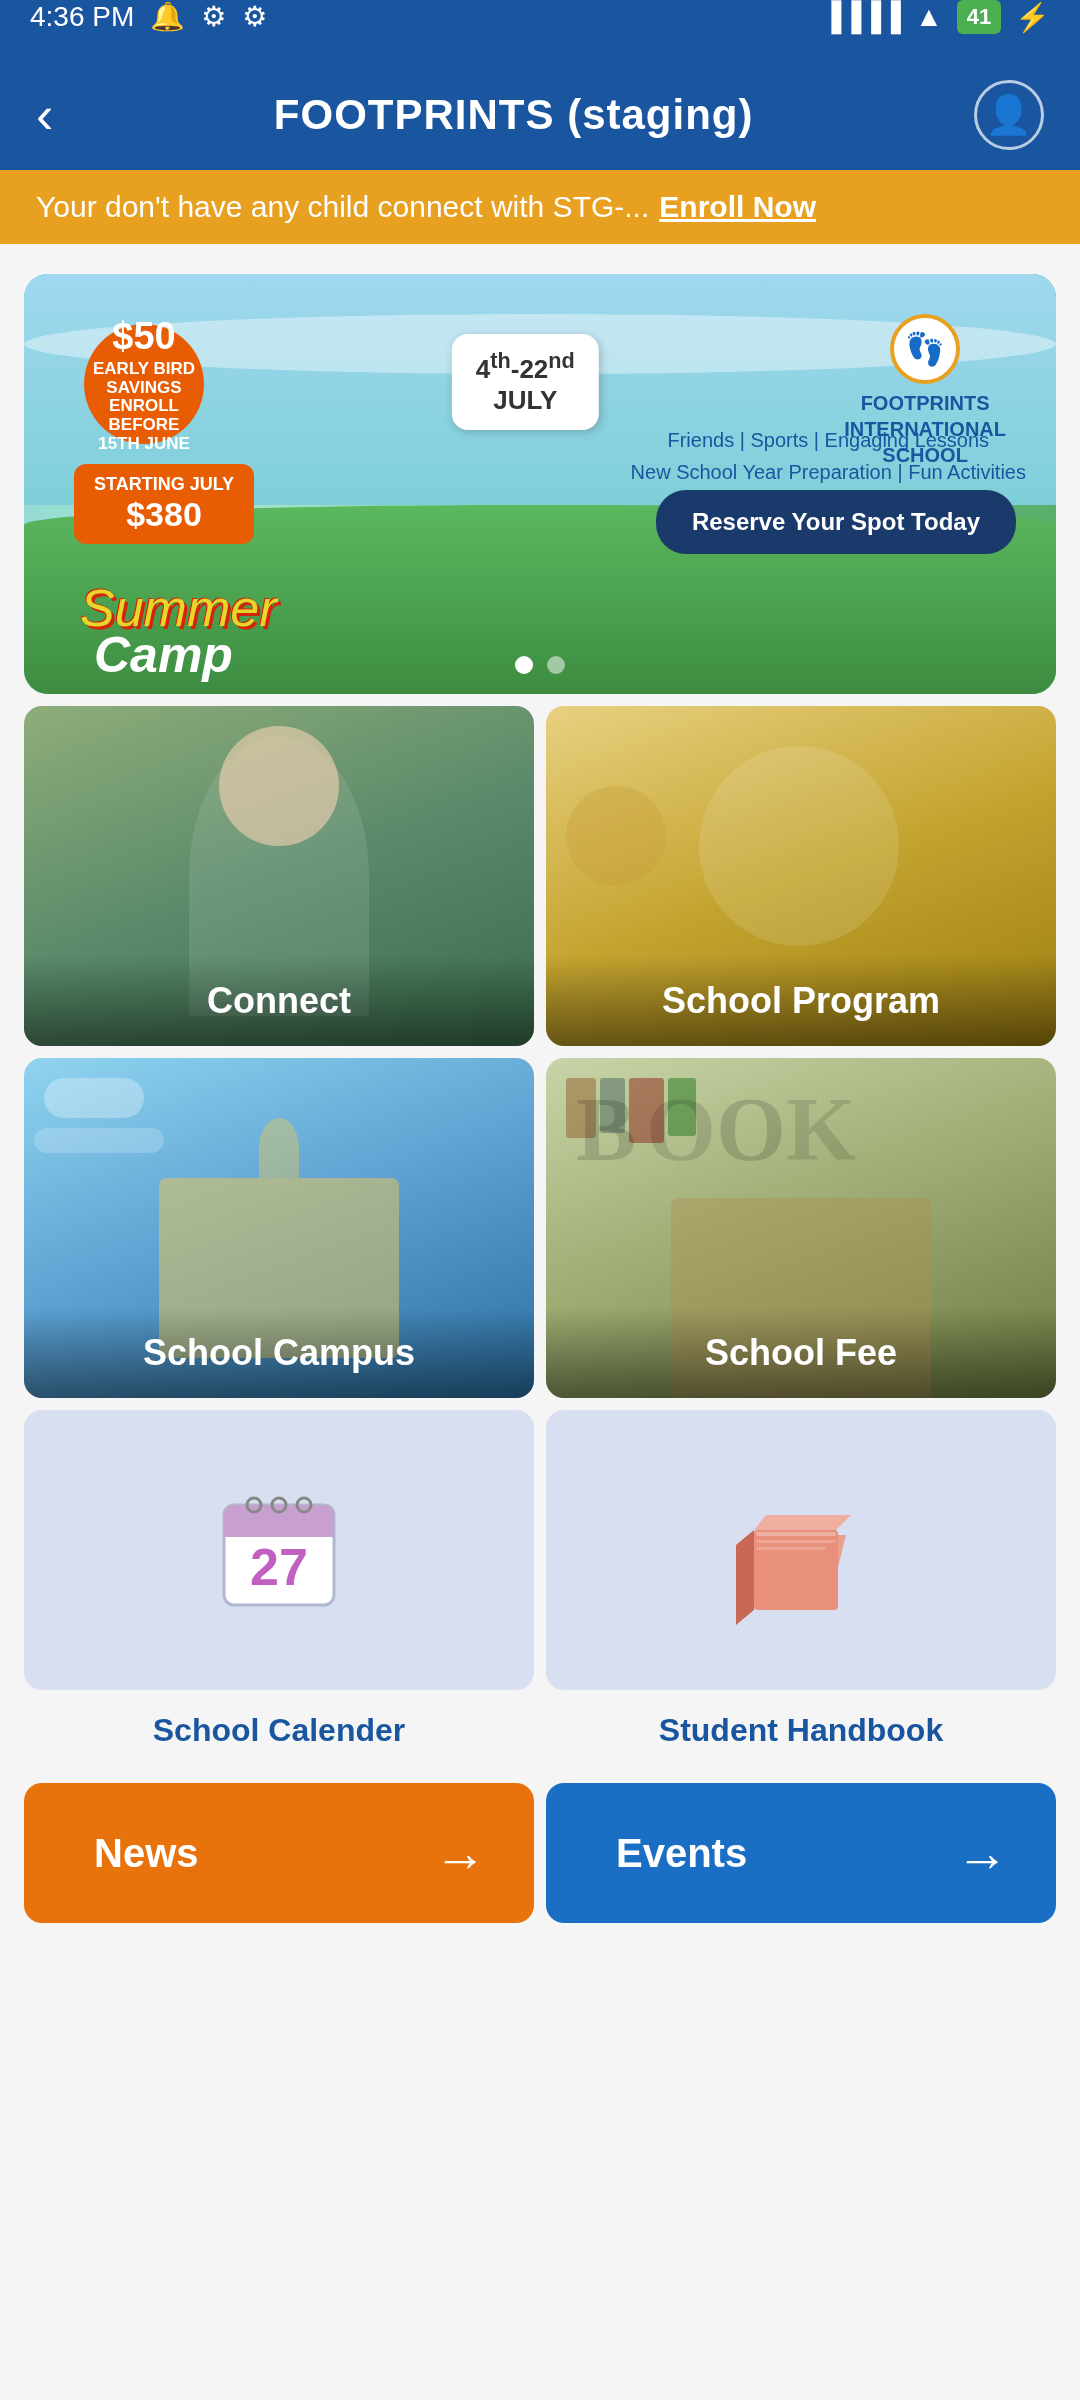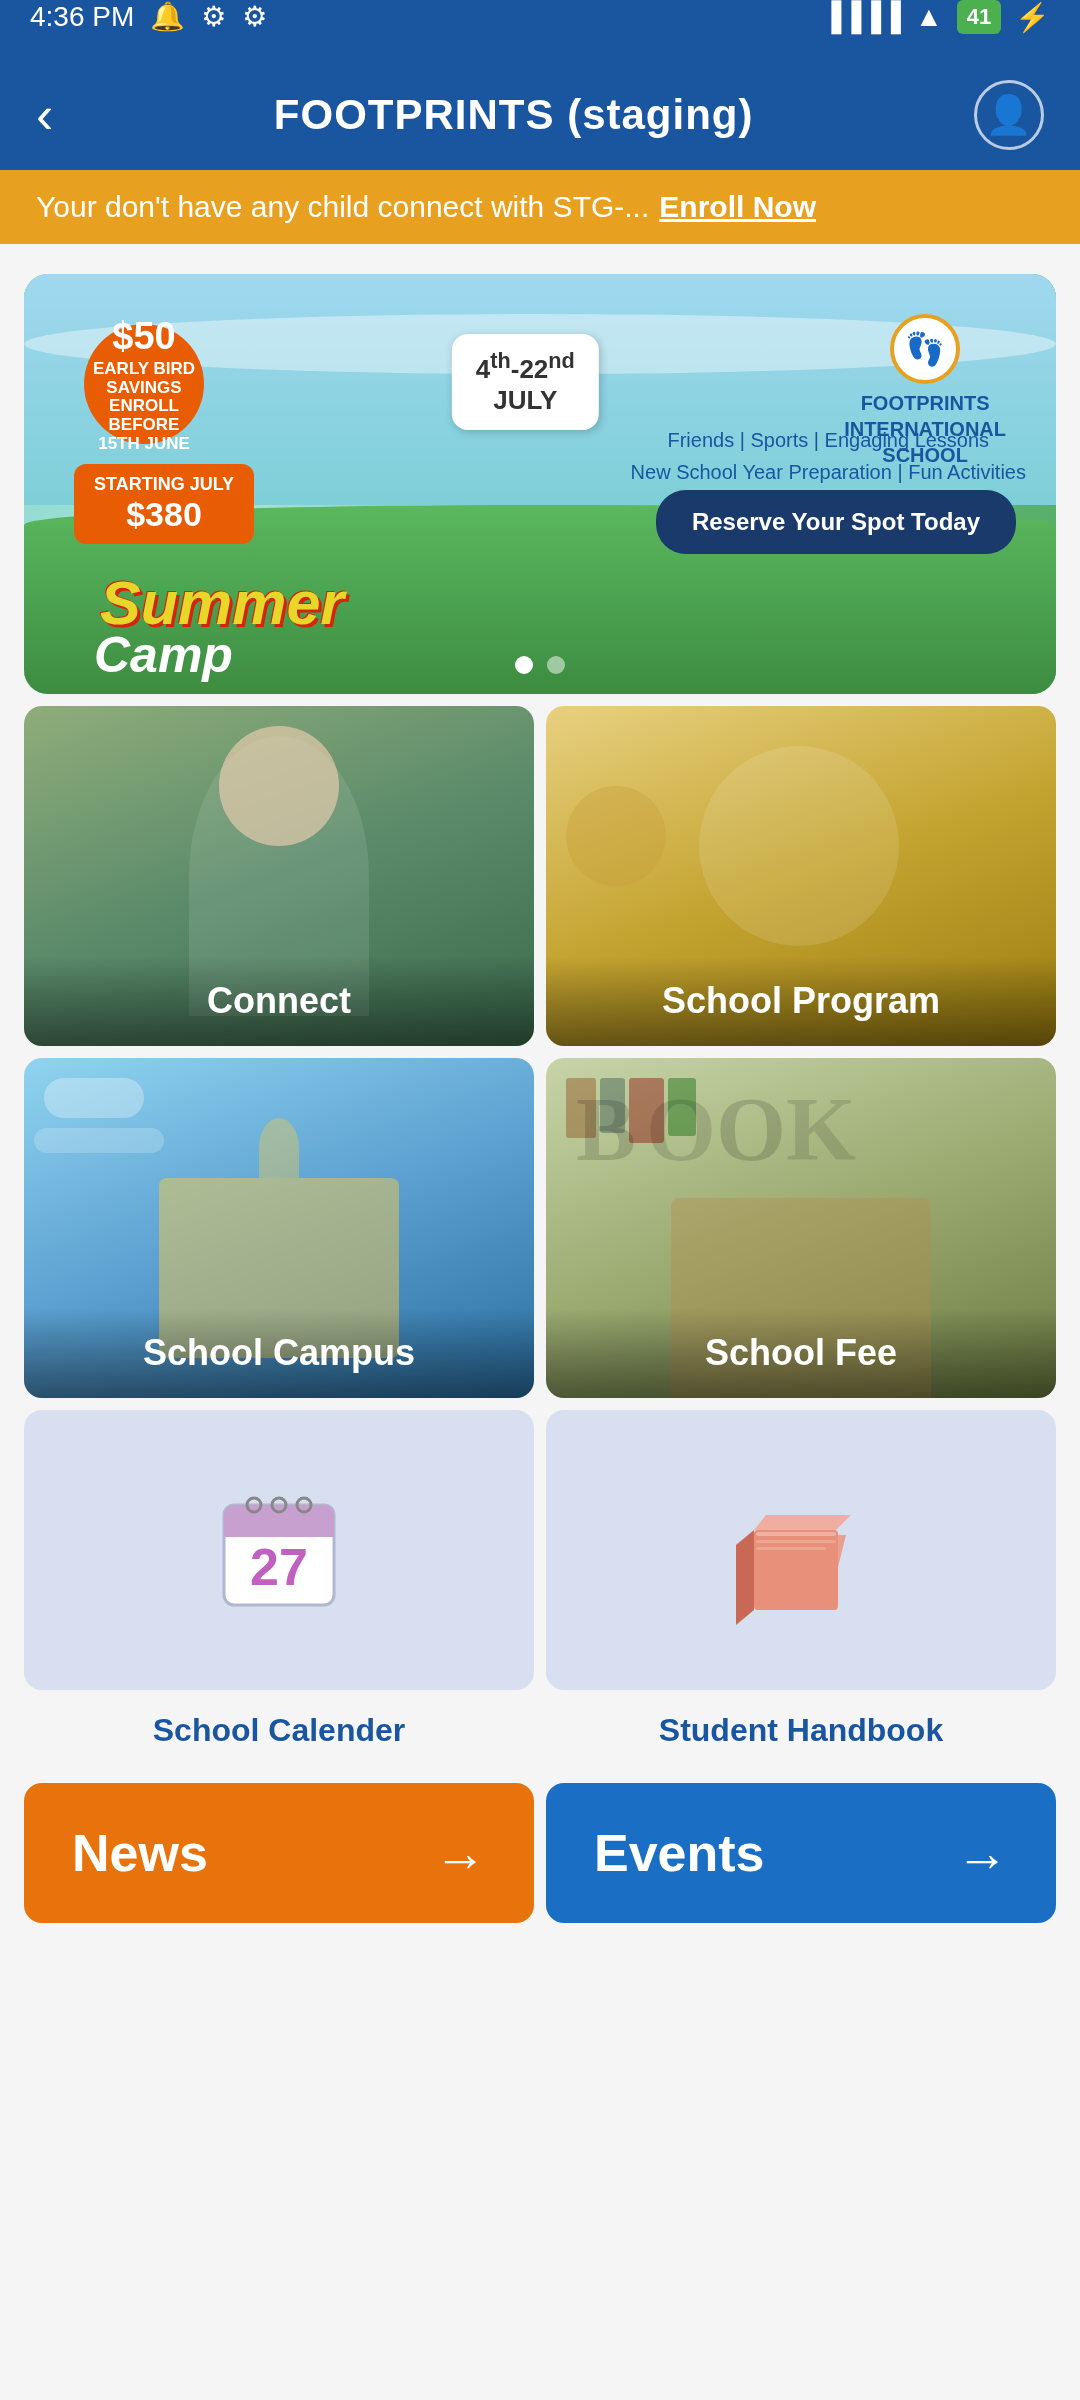--- a/index.html
+++ b/index.html
@@ -120,23 +120,23 @@
       position: absolute;
       bottom: 0; left: 0; right: 0;
       height: 45%;
       background: linear-gradient(180deg, #5ab85e 0%, #3d8c41 100%);
       border-radius: 50% 50% 0 0 / 20px 20px 0 0;
     }
     
     .summer-text {
       position: absolute;
       bottom: 60px;
-      left: 76px;
-      font-size: 61px;
-      font-weight: 700;
+      left: 56px;
+      font-size: 52px;
+      font-weight: 400;
       font-style: italic;
       color: #e8d62a;
       text-shadow: 3px 3px 0 #d4250a, -1px -1px 0 #d4250a;
       line-height: 1;
       z-index: 5;
     }
     .camp-text {
       position: absolute;
       bottom: 10px;
       left: 70px;
@@ -361,22 +361,23 @@
       display: flex;
       align-items: center;
       justify-content: space-between;
       padding: 0 48px;
       cursor: pointer;
     }
     .nav-btn-news { background: #e8720c; }
     .nav-btn-events { background: #1a6fc4; }
     .nav-btn-label {
       color: white;
-      font-size: 52px;
-      font-weight: bold;
+      font-size: 40px;
+      font-weight: bold;
+      margin-left: 22px;
     }
     .nav-btn-arrow {
       color: white;
       font-size: 52px;
       font-weight: bold;
     }
   </style>
 </head>
 <body>
 

